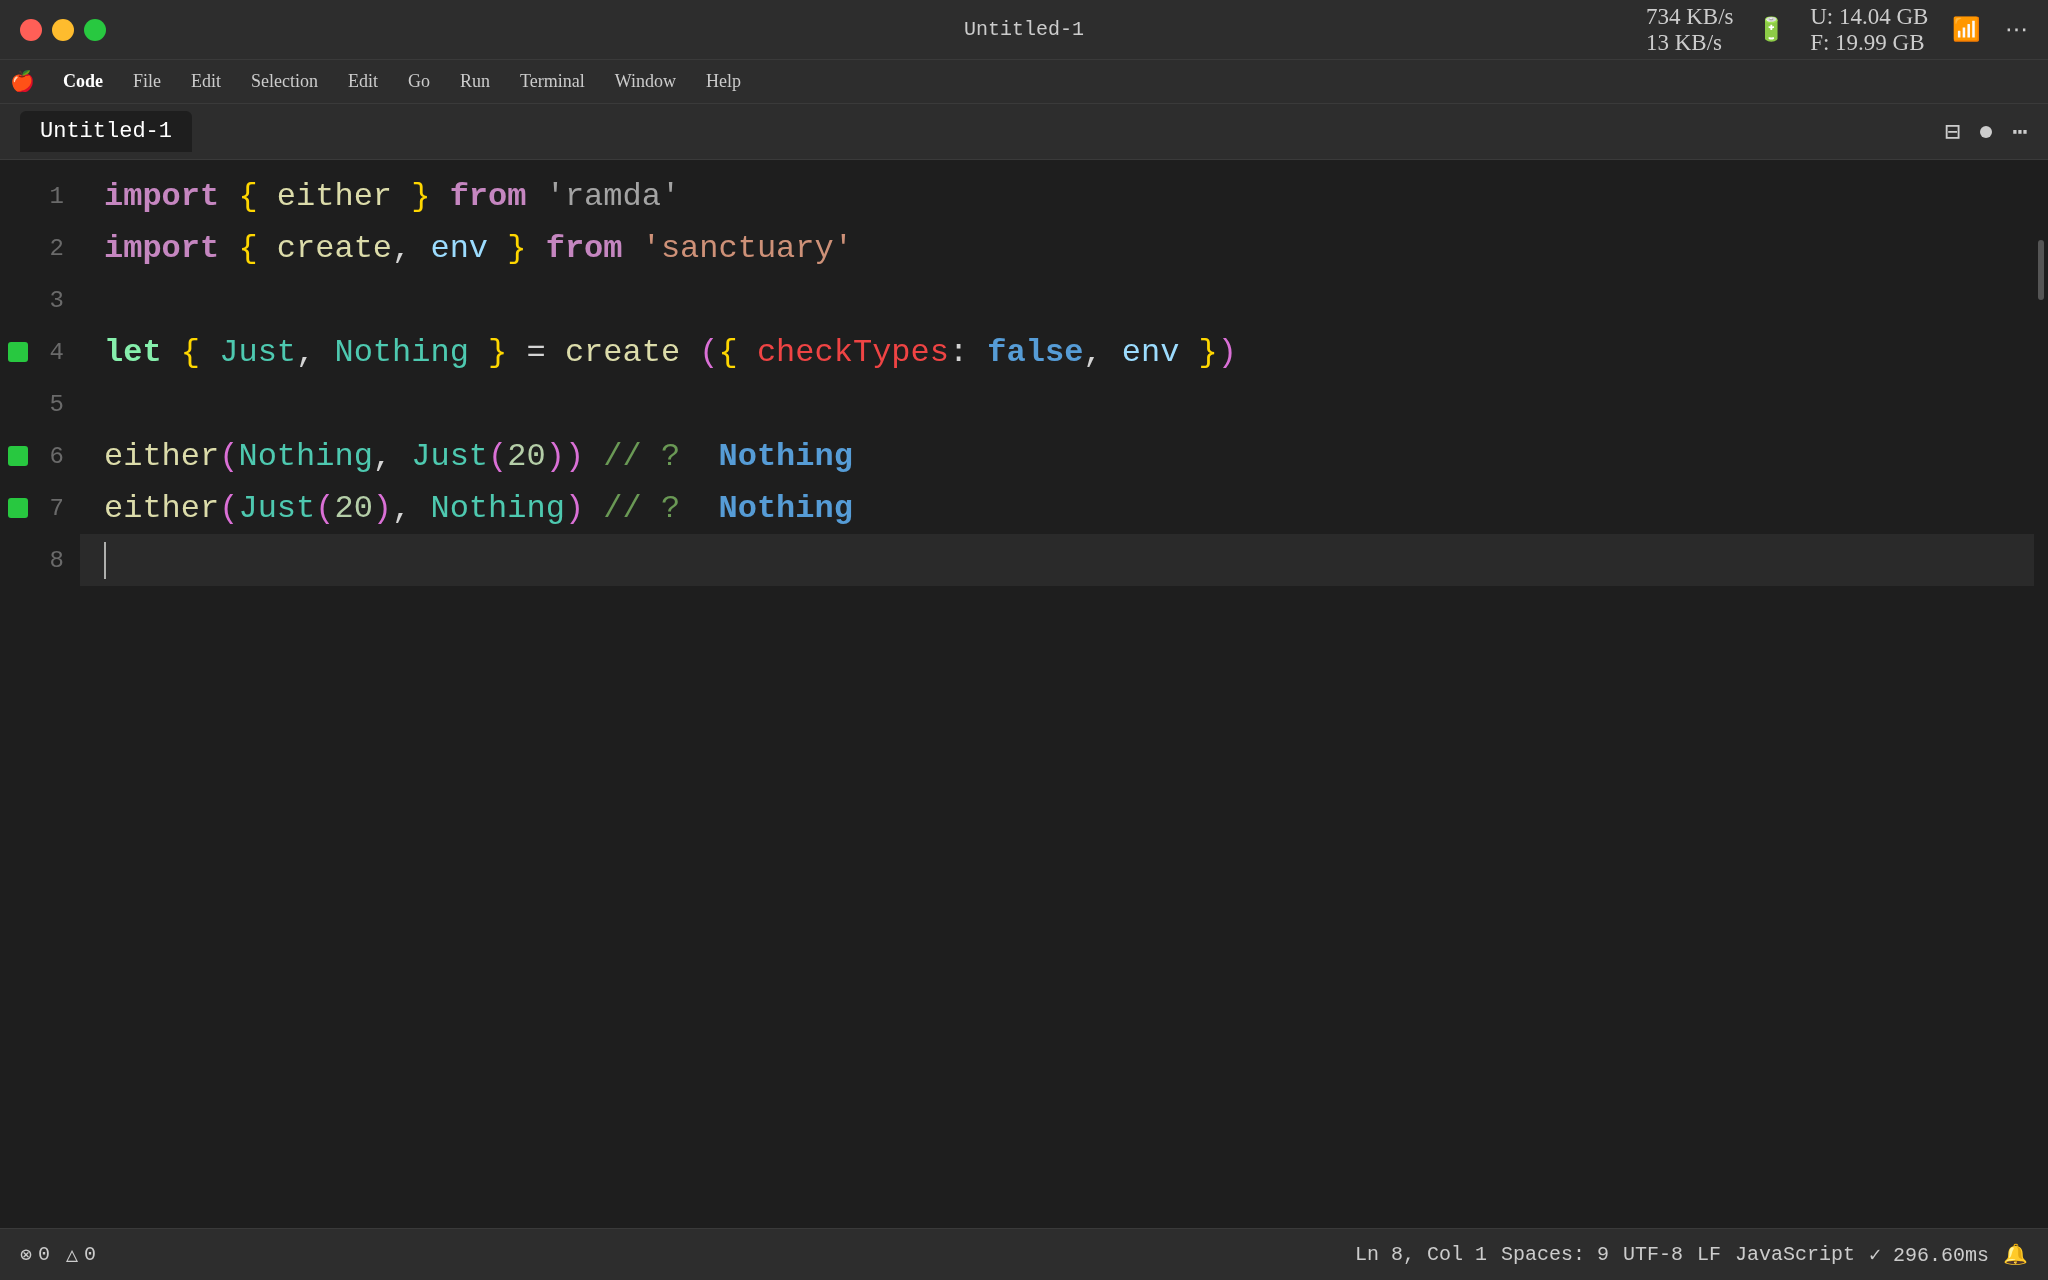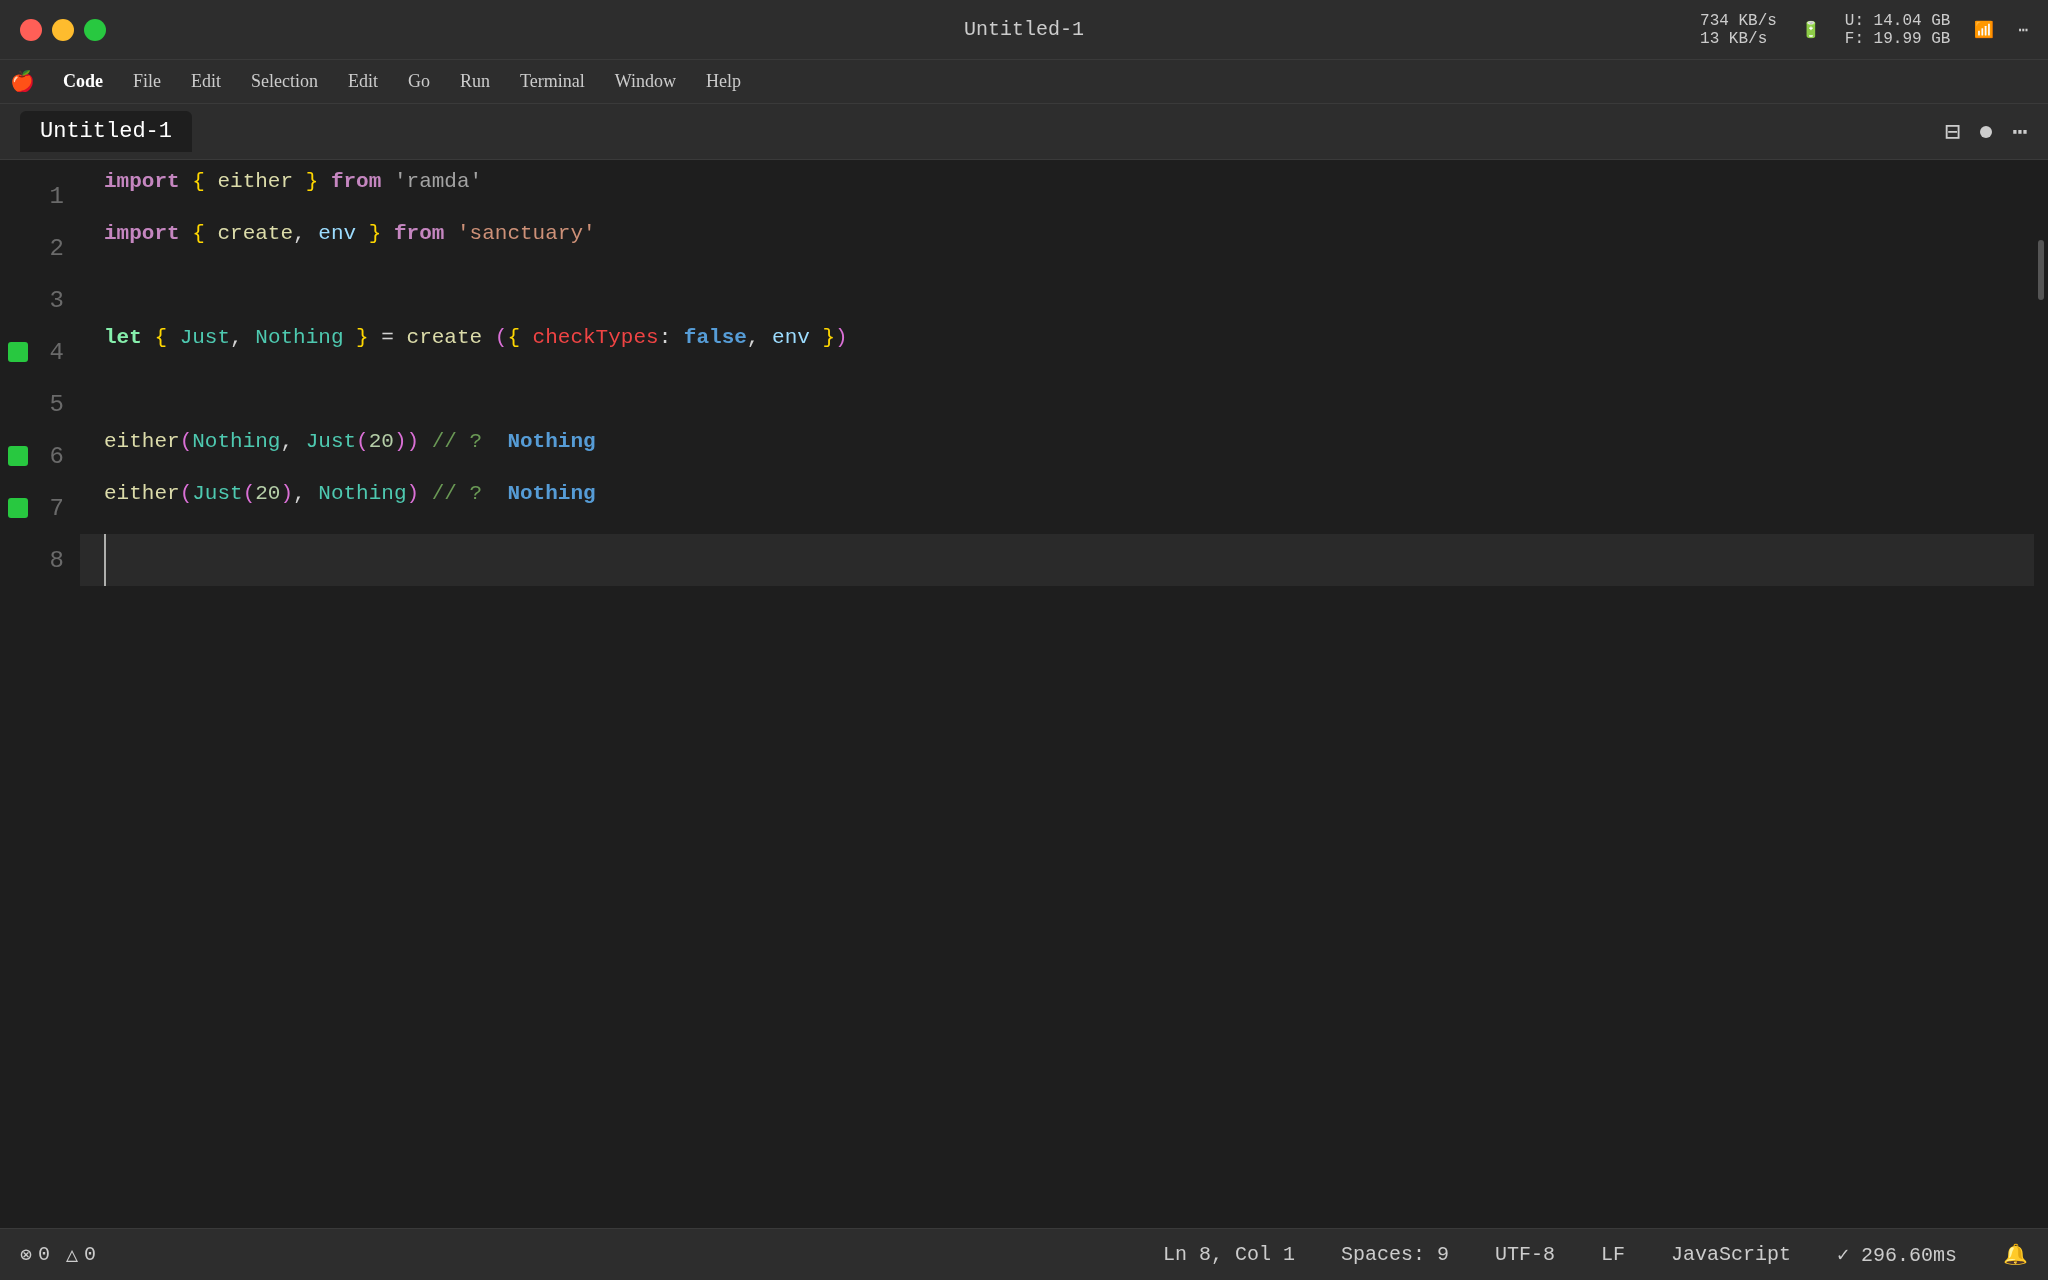--- a/index.html
+++ b/index.html
@@ -54,22 +54,23 @@
       font-size: 20px;
       color: #cccccc;
     }
 
     .titlebar-right {
       flex: 1;
       display: flex;
       justify-content: flex-end;
       align-items: center;
       gap: 24px;
-      font-size: 16px;
-      color: #cccccc;
+      font-size: 23px;
+      color: #cccccc;
+      font-family: Liberation Serif, serif;
     }
 
     .menu-bar {
       background: #2d2d2d;
       height: 44px;
       display: flex;
       align-items: center;
       padding: 0 10px;
       gap: 6px;
       font-size: 18px;
@@ -171,22 +172,23 @@
     .code-area {
       flex: 1;
       padding-top: 10px;
       overflow: auto;
       background: #1e1e1e;
     }
 
     .code-line {
       height: 52px;
       display: flex;
+      align-items: center;
       padding-left: 24px;
-      font-size: 21px;
+      font-size: 32px;
       white-space: pre;
     }
 
     .code-line.active-line {
       background: #2a2a2a;
     }
 
     
     .scrollbar-area {
       width: 14px;
@@ -218,21 +220,21 @@
     .statusbar-left {
       display: flex;
       align-items: center;
       gap: 20px;
     }
 
     .statusbar-right {
       margin-left: auto;
       display: flex;
       align-items: center;
-      gap: 46px;
+      gap: 14px;
     }
 
     .status-error {
       display: flex;
       align-items: center;
       gap: 6px;
     }
 
     
     .kw-import { color: #c586c0; font-weight: bold; }

